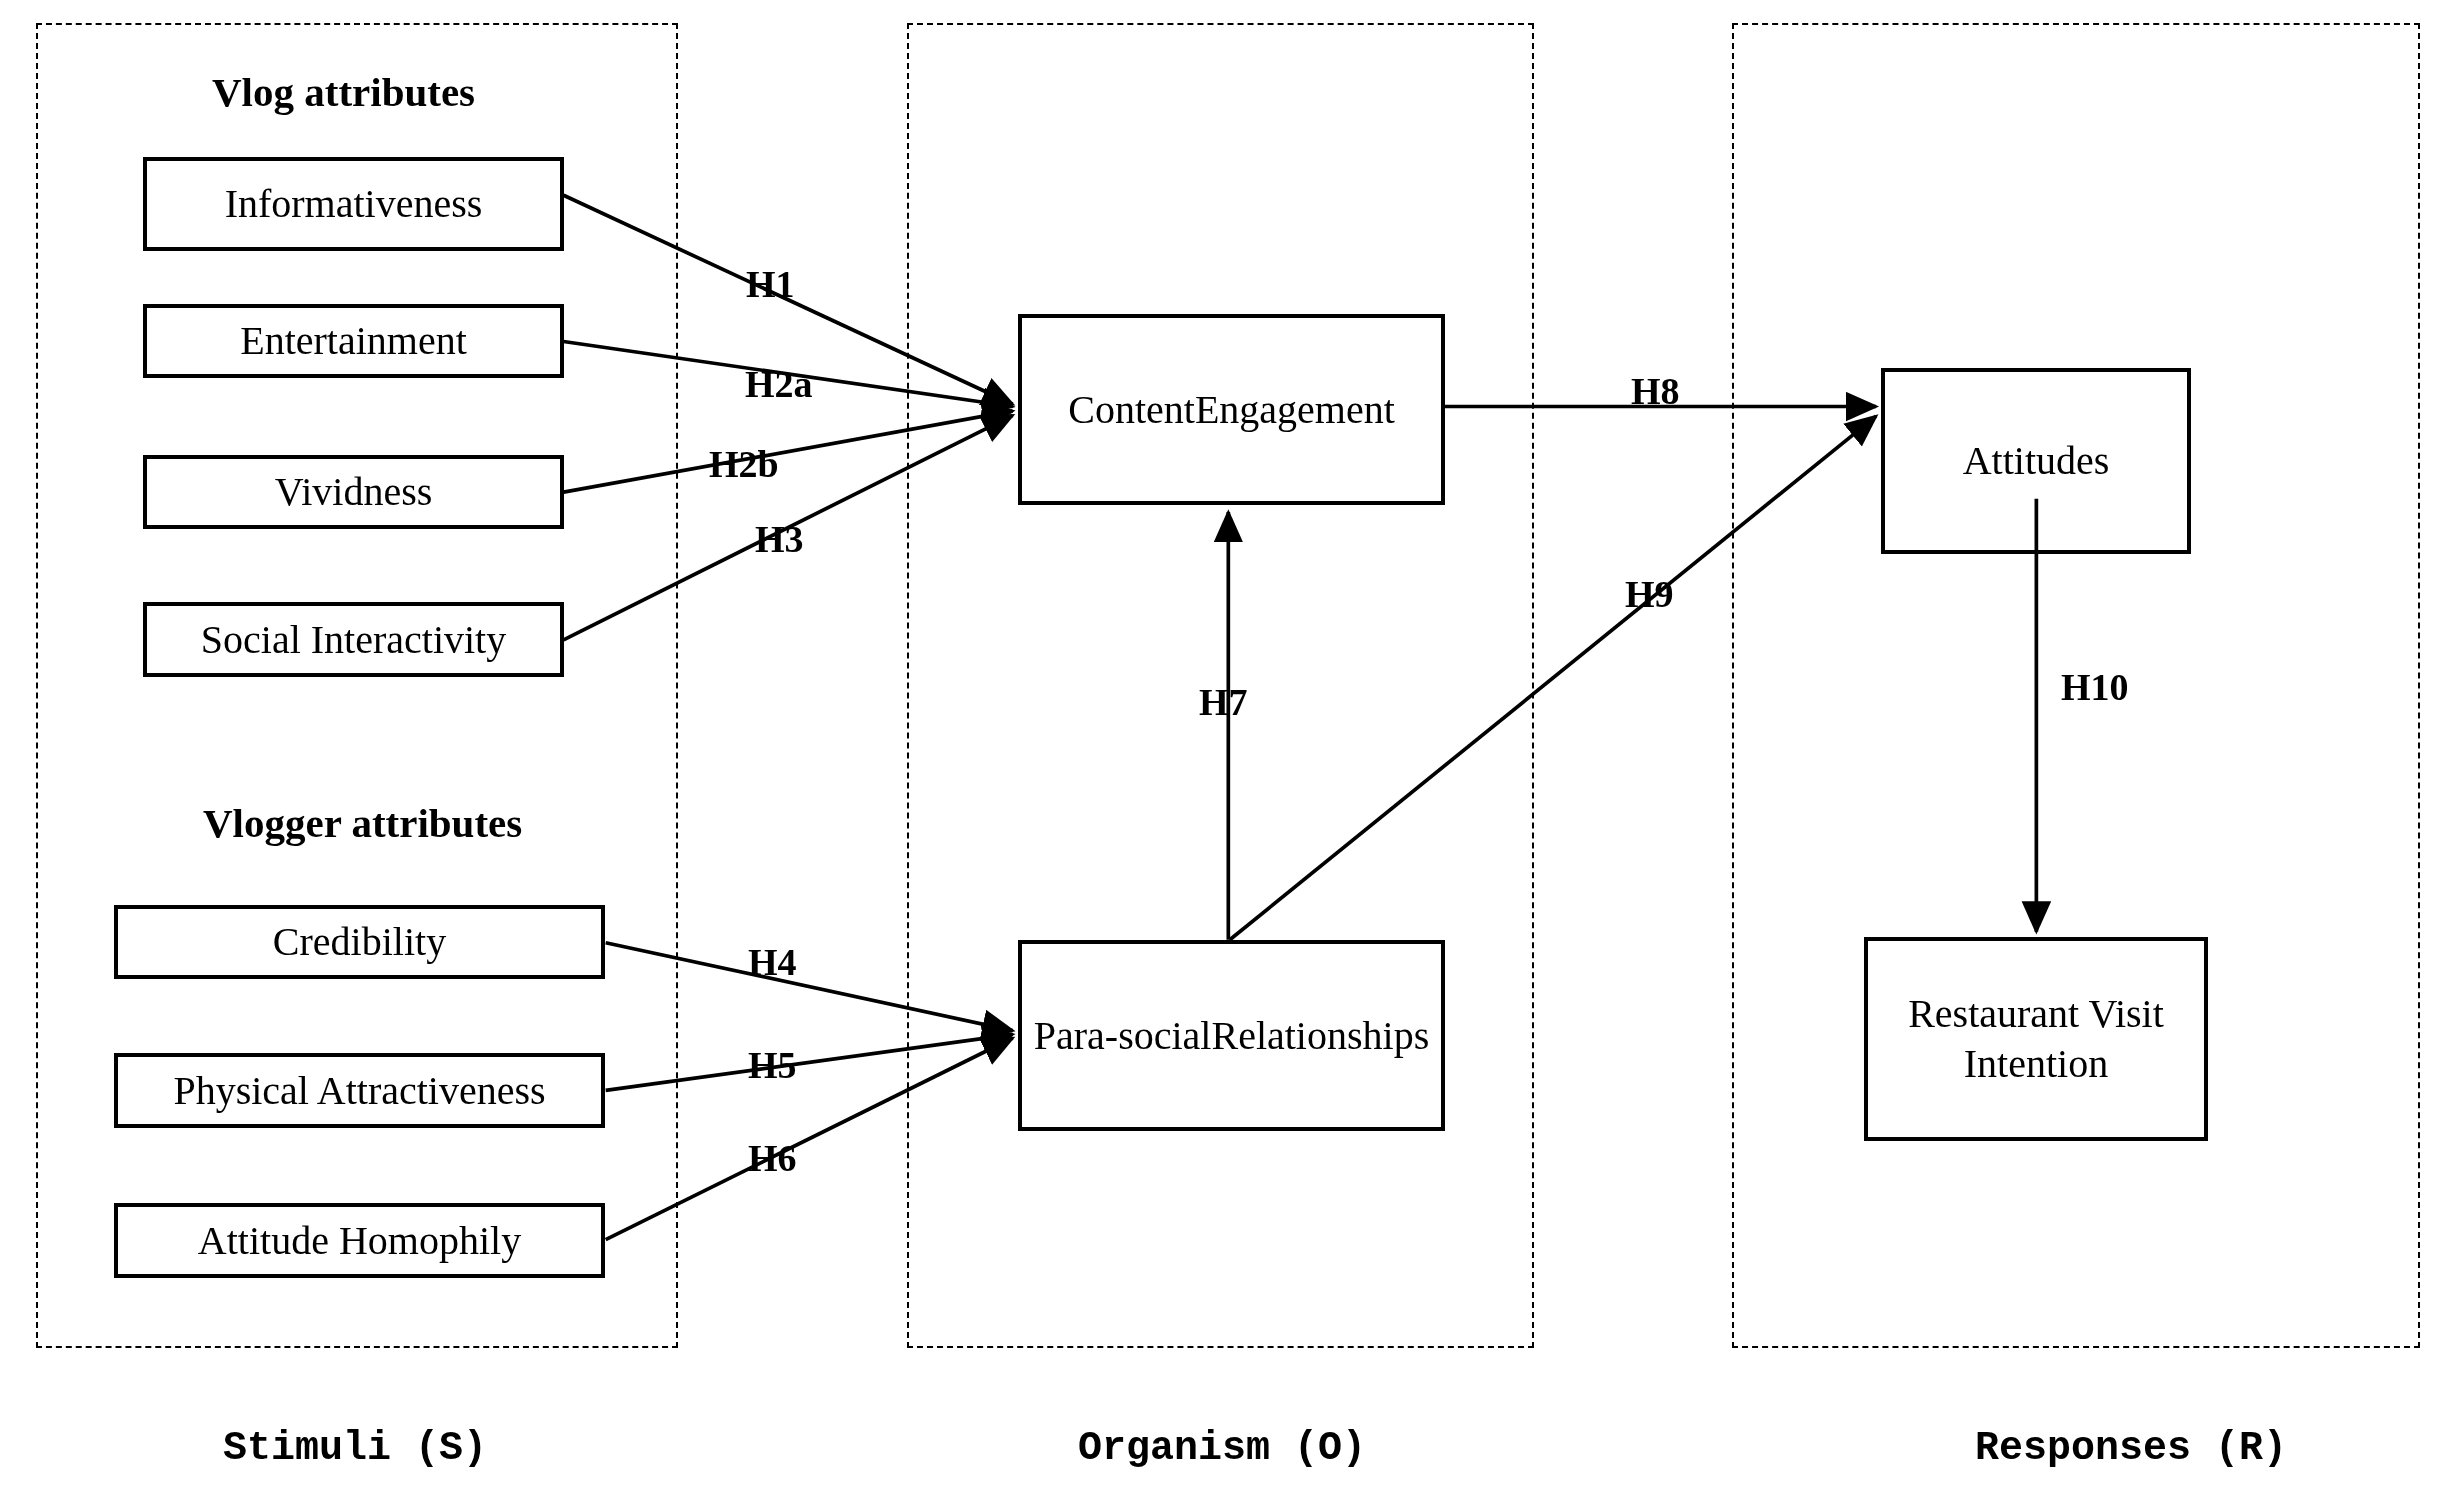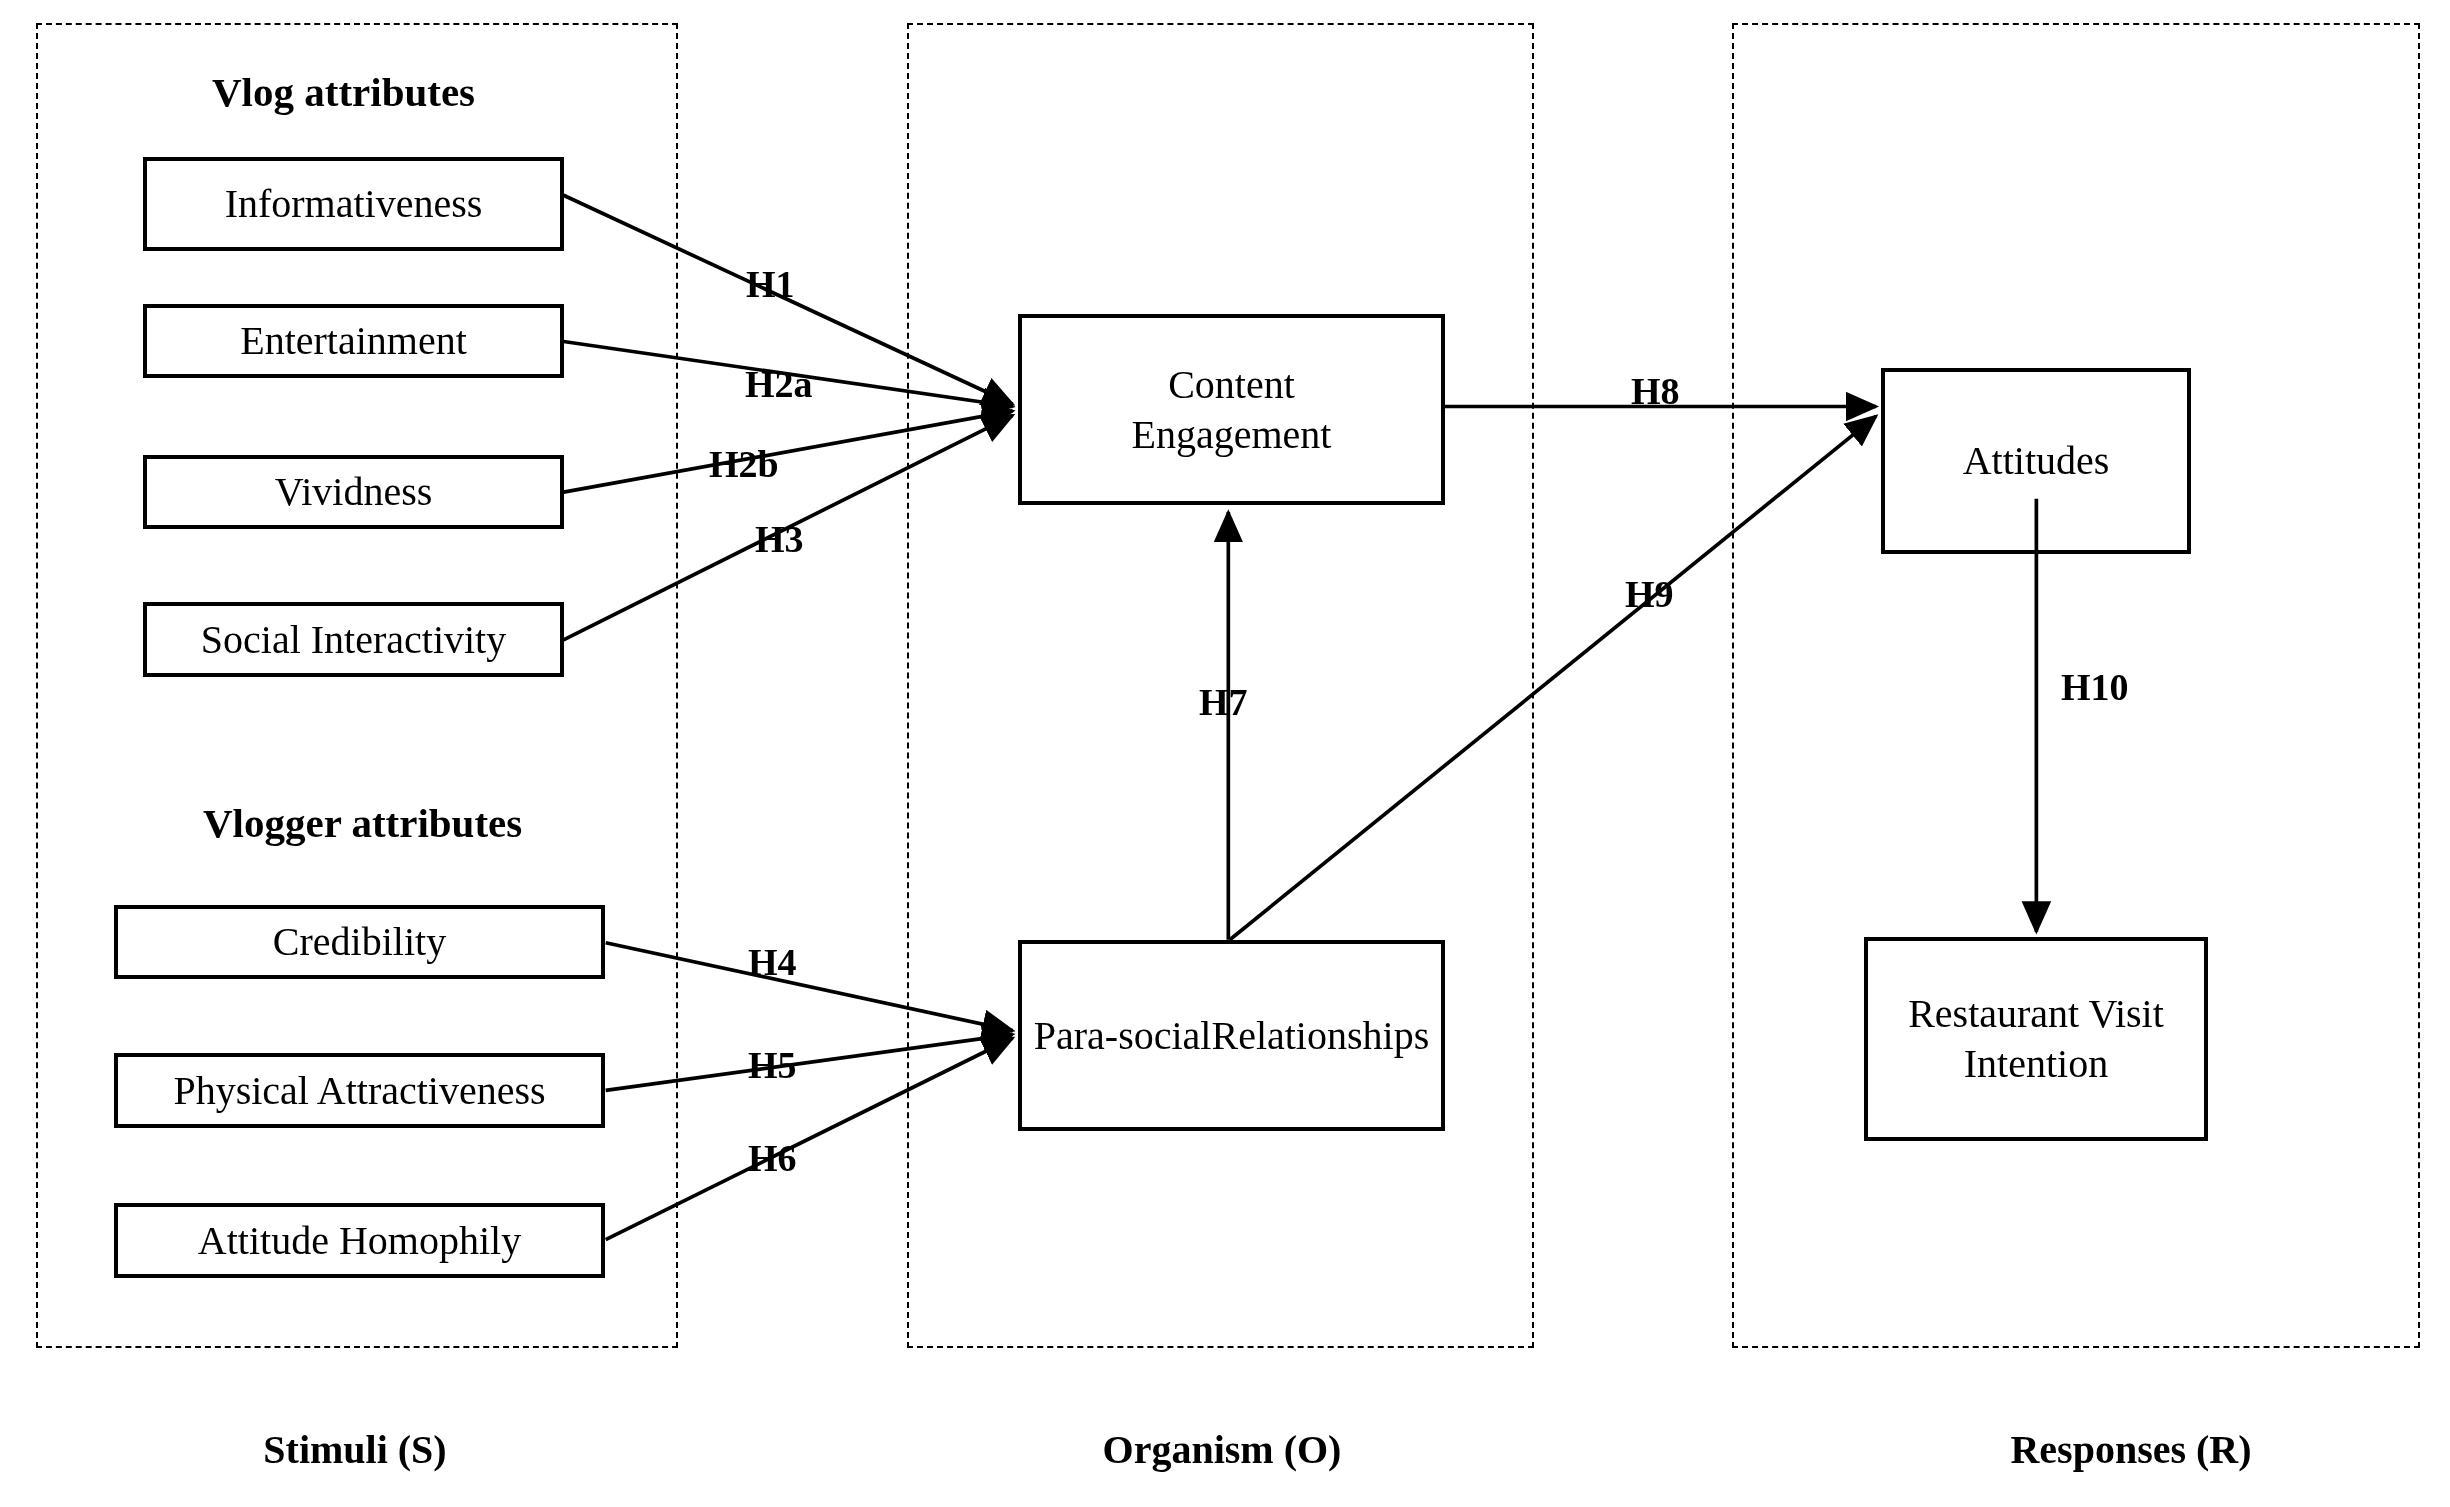--- a/index.html
+++ b/index.html
@@ -48,21 +48,21 @@
     position:absolute;
     font-family:"Liberation Serif", serif;
     font-weight:bold;
     font-size:38px;
     color:#000;
     white-space:nowrap;
   }
   
   .sor-caption{
     position:absolute;
-    font-family:Liberation Serif, serif;
+    font-family:Liberation Mono, monospace;
     font-weight:bold;
     font-size:40px;
     color:#000;
     white-space:nowrap;
     text-align:center;
     transform:translateX(-50%);
   }
   svg.links{
     position:absolute;left:0;top:0;
     width:2450px;height:1508px;
@@ -88,21 +88,21 @@
   <div class="box" style="left:143px;top:455px;width:421px;height:74px;">Vividness</div>
 
   <div class="box" style="left:143px;top:602px;width:421px;height:75px;">Social Interactivity</div>
 
   <div class="box" style="left:114px;top:905px;width:491px;height:74px;">Credibility</div>
 
   <div class="box" style="left:114px;top:1053px;width:491px;height:75px;">Physical Attractiveness</div>
 
   <div class="box" style="left:114px;top:1203px;width:491px;height:75px;">Attitude Homophily</div>
 
-  <div class="box two-line" style="left:1018px;top:314px;width:427px;height:191px;flex-direction:column;">
+  <div class="box two-line" style="left:1018px;top:314px;width:427px;height:191px;flex-direction:row;">
     <span>Content</span>
     <span>Engagement</span>
   </div>
 
   <div class="box two-line" style="left:1018px;top:940px;width:427px;height:191px;flex-direction:row;">
     <span>Para-social</span>
     <span>Relationships</span>
   </div>
 
   <div class="box" style="left:1881px;top:324px;width:310px;height:186px;margin-top:44px;">Attitudes</div>

